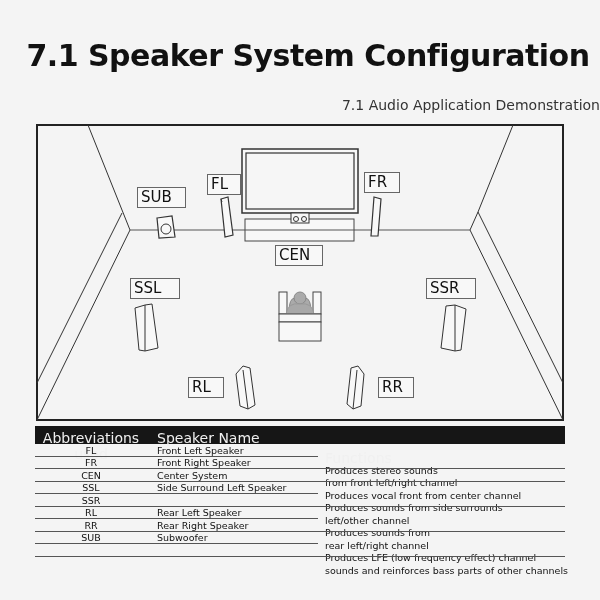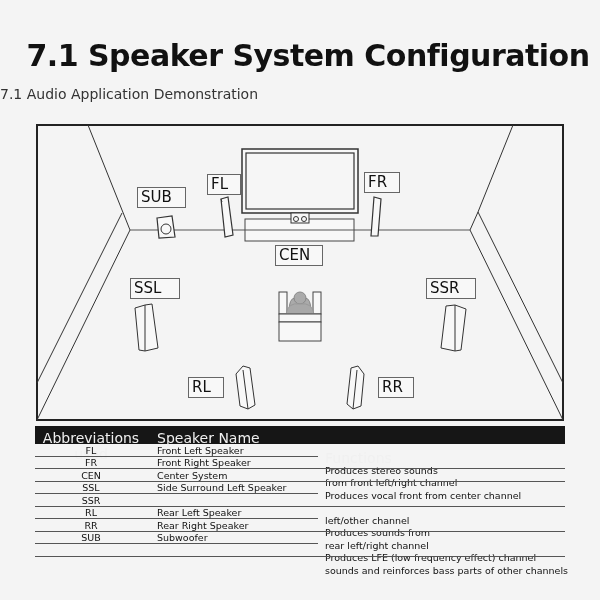--- a/index.html
+++ b/index.html
@@ -1,18 +1,18 @@
 <!DOCTYPE html>
 <html><head>
 <meta charset="utf-8">
 <style>
   html, body { margin:0; padding:0; }
   body { width:600px; height:600px; background:#f4f4f4; position:relative; overflow:hidden; font-family:"DejaVu Sans", sans-serif; color:#111; }
   .title { position:absolute; left:0; top:38px; width:600px; text-align:center; font-size:30px; font-weight:bold; letter-spacing:-0.5px; color:#111;margin-left:8px; }
-  .subtitle { position:absolute; left:0; top:86px; width:600px; text-align:left; font-size:14px; color:#333; }
+  .subtitle { position:absolute; left:0; top:97px; width:600px; text-align:right; font-size:14px; color:#333; }
   svg.room { position:absolute; left:0; top:0; }
   .lbl { position:absolute; box-sizing:border-box; border:1px solid #666; background:#f8f8f8; font-size:15px; line-height:18px; padding-left:3px; color:#111; }
   .tbl { position:absolute; left:35px; top:426px; width:530px; font-size:9.5px; color:#111; }
   .thead { position:relative; height:18px; background:#161616; color:#f0f0f0; font-size:14px; }
   .thead span { position:absolute; top:4px; }
   .row { position:relative; height:12.5px; }
   .row span { position:absolute; top:0.5px; white-space:nowrap; }
   .c1 { left:0; width:112px; text-align:center; }
   .c2 { left:122px; }
   .c3 { left:290px;margin-top:20px; }
@@ -124,20 +124,21 @@
   </div>
   <div class="row">
     <span class="c1">CEN</span>
     <span class="c2">Center System</span>
     <span class="c3">Produces vocal front from center channel</span>
     <div class="hl" style="left:0;width:530px;bottom:0;"></div>
   </div>
   <div class="row">
     <span class="c1">SSL</span>
     <span class="c2">Side Surround Left Speaker</span>
+    <span class="c3">Produces sounds from side surrounds</span>
     <div class="hl" style="left:0;width:283px;bottom:0;"></div>
   </div>
   <div class="row">
     <span class="c1">SSR</span>
     <span class="c3">left/other channel</span>
     <div class="hl" style="left:0;width:530px;bottom:0;"></div>
   </div>
   <div class="row">
     <span class="c1">RL</span>
     <span class="c2">Rear Left Speaker</span>

